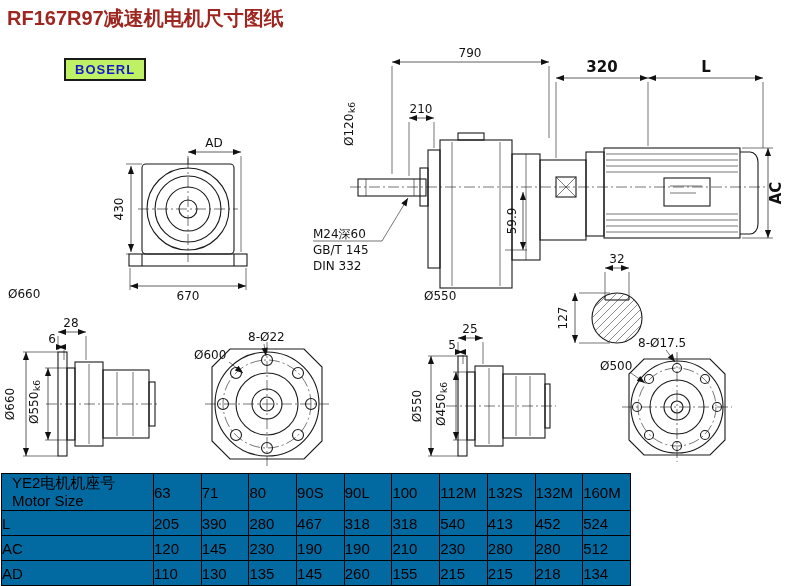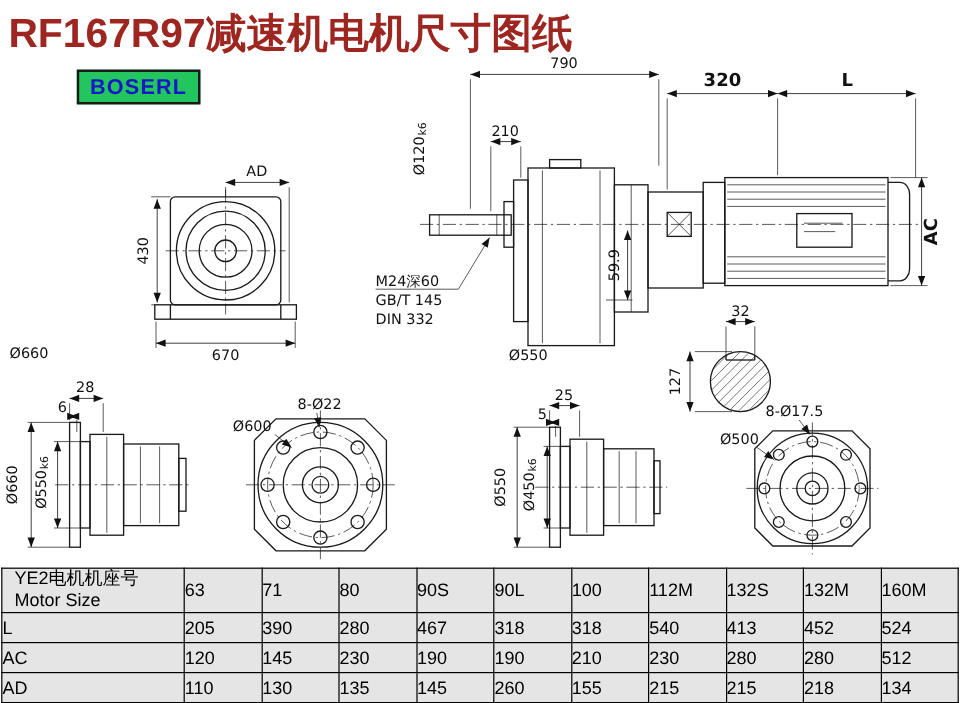--- a/index.html
+++ b/index.html
@@ -1,29 +1,29 @@
 <!DOCTYPE html>
 <html><head>
 <meta charset="utf-8">
 <style>
   *{margin:0;padding:0;box-sizing:border-box}
   html,body{width:800px;height:586px;background:#fff;font-family:"Liberation Sans",sans-serif}
   .page{position:relative;width:800px;height:586px;background:#fff;overflow:hidden}
-  .title{position:absolute;left:7px;top:5px;font-size:34px;font-weight:bold;color:#9e2620;white-space:nowrap}
-  .brand{position:absolute;left:64px;top:58px;border:2px solid #1a1a1a;padding:2px 9px;color:#1717c9;font-weight:bold;font-size:18px;letter-spacing:1px;background:#22c55e}
+  .title{position:absolute;left:7px;top:5px;font-size:20px;font-weight:bold;color:#9e2620;white-space:nowrap}
+  .brand{position:absolute;left:64px;top:58px;border:2px solid #1a1a1a;padding:2px 9px;color:#1717c9;font-weight:bold;font-size:13px;letter-spacing:1px;background:#bef264}
   svg.draw{position:absolute;left:0;top:0}
   .ln{stroke:#1a1a1a;stroke-width:1.1;fill:none}
   .tn{stroke:#1a1a1a;stroke-width:.6;fill:none}
   .dm{stroke:#1a1a1a;stroke-width:.7;fill:none}
   .cl{stroke:#1a1a1a;stroke-width:.6;fill:none;stroke-dasharray:11 3 2 3}
   .hx{stroke:#1a1a1a;stroke-width:.5}
   text.d{font:12px "DejaVu Sans",sans-serif;fill:#111}
   text.s{font:9px "DejaVu Sans",sans-serif;fill:#111}
   text.b{font:bold 15px "DejaVu Sans",sans-serif;fill:#111}
-  .size-table{position:absolute;left:1px;top:473px;width:798px;border-collapse:collapse;table-layout:fixed;font-size:15px;color:#000;background:#e5e5e5}
+  .size-table{position:absolute;left:1px;top:473px;width:630px;border-collapse:collapse;table-layout:fixed;font-size:15px;color:#000;background:#0369a1}
   .size-table th,.size-table td{border:1px solid #000;text-align:left;font-weight:normal;padding:0;height:25px}
   .size-table tr.hd th{height:37px}
   .size-table th.lbl{text-align:left;padding-left:10px}
   .hd .cn,.hd .en{font-size:15px;line-height:18px}
 </style>
 </head>
 <body>
 
 <div class="page">
 

